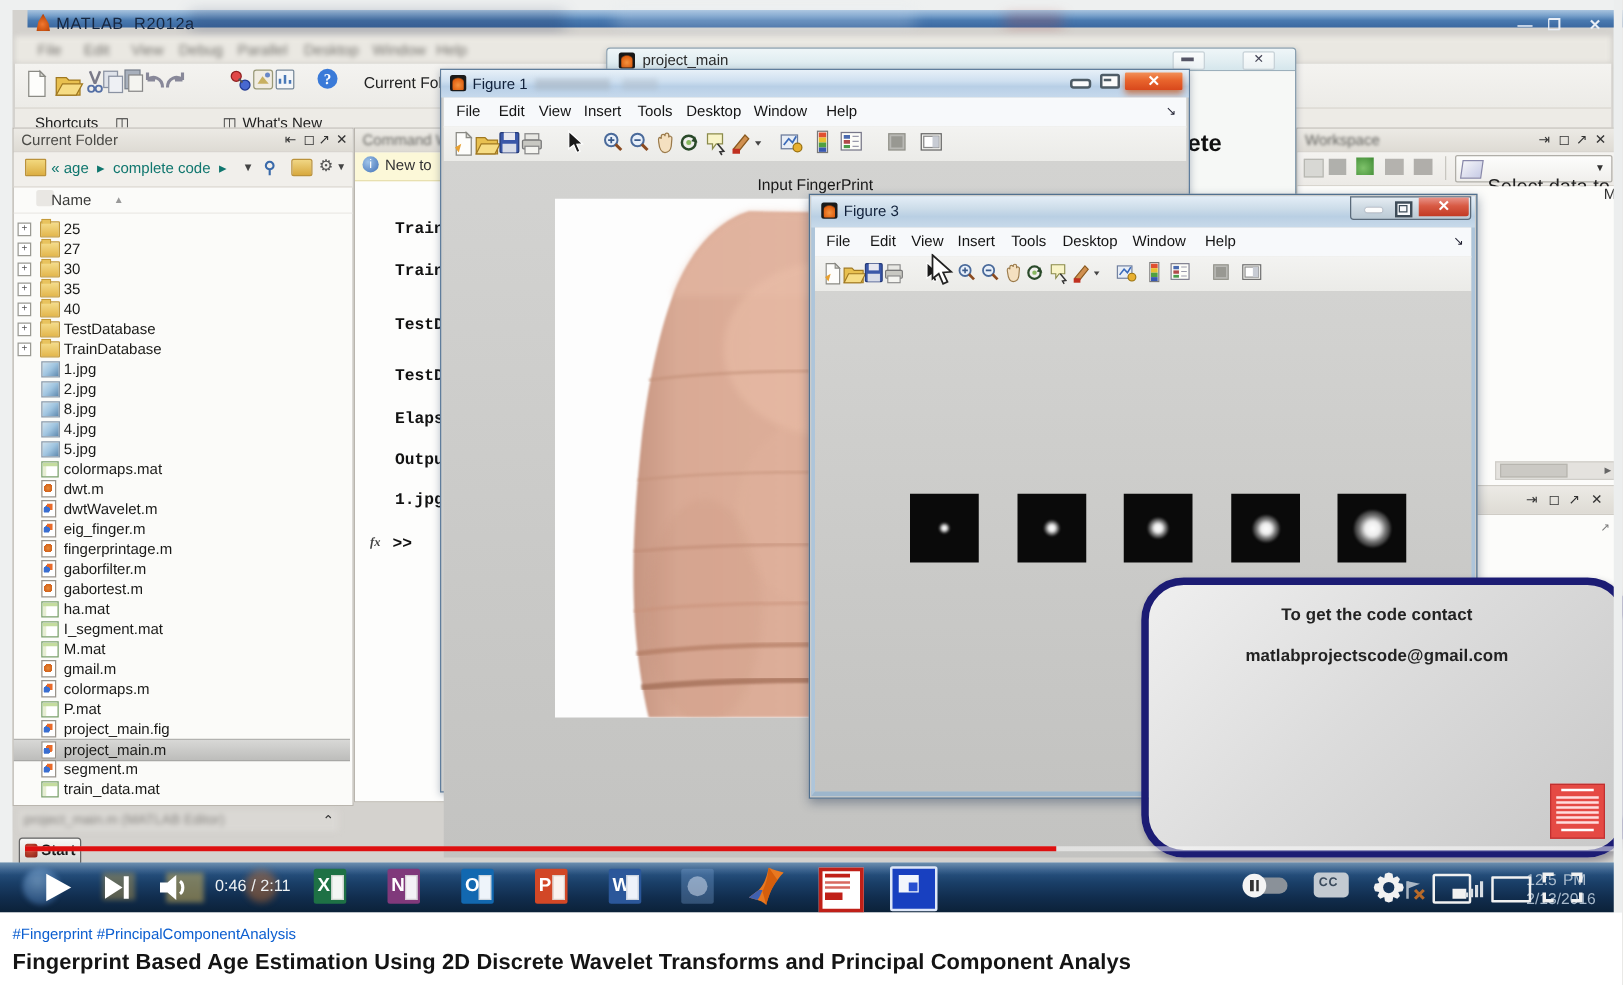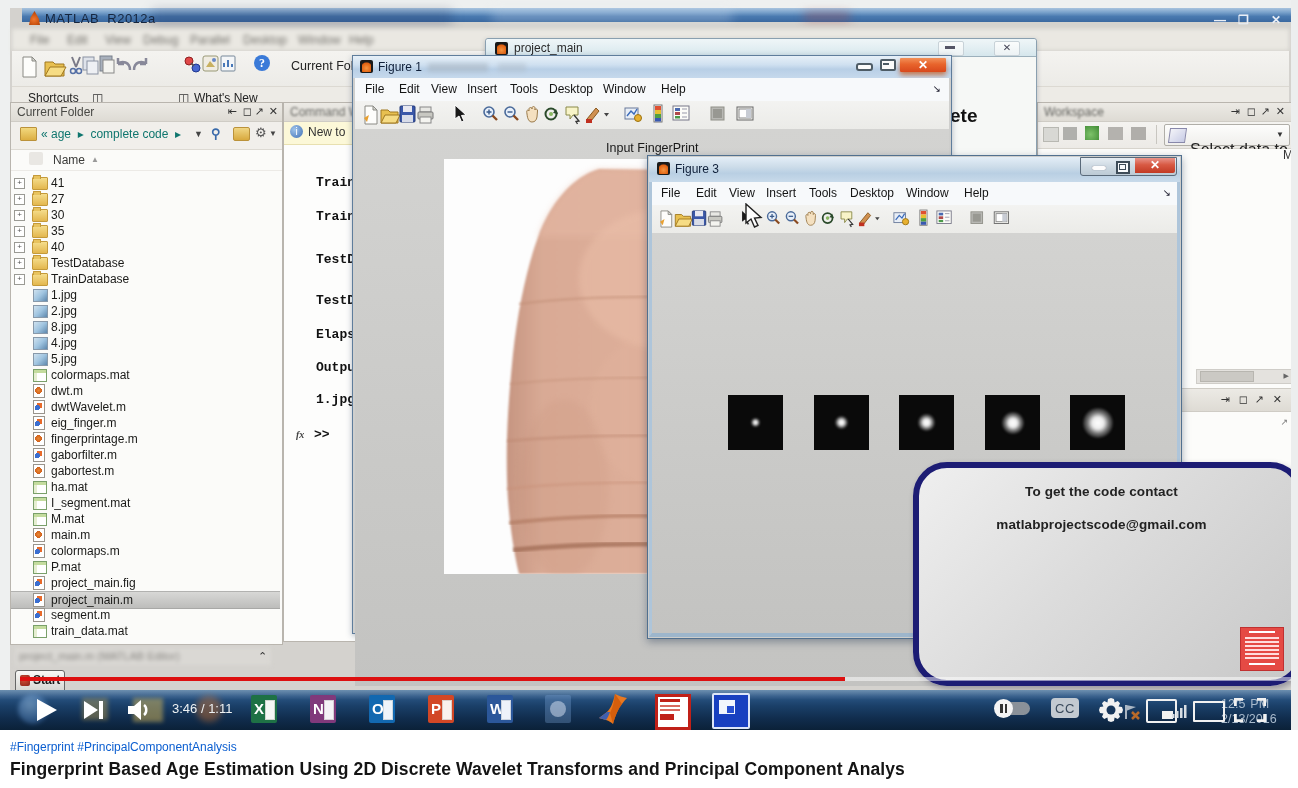--- a/index.html
+++ b/index.html
@@ -255,28 +255,28 @@
         <span style="position:absolute;left:9px;top:5px;width:15px;height:12px;background:linear-gradient(180deg,#f2d87e,#dcae42);border:1px solid #bb923a;border-radius:1px"></span>
         <span style="position:absolute;left:30px;top:5px;font-size:12px;color:#0f766e">« age &nbsp;▸&nbsp; complete code &nbsp;▸</span>
         <span style="position:absolute;left:183px;top:7px;font-size:9px;color:#444">▼</span>
         <span style="position:absolute;left:200px;top:4px;font-size:13px;color:#3a6aaa;font-weight:bold">⚲</span>
         <span style="position:absolute;left:222px;top:5px;width:15px;height:12px;background:linear-gradient(180deg,#f0d684,#d8a93e);border:1px solid #bb923a;border-radius:2px"></span>
         <span style="position:absolute;left:244px;top:3px;font-size:13px;color:#555">⚙</span>
           <span style="position:absolute;left:258px;top:7px;font-size:8px;color:#444">▼</span>
       </div>
       <div id="cfname" style="position:relative;height:20px;border-bottom:1px solid #eceae6">
         <span style="position:absolute;left:18px;top:2px;width:14px;height:13px;background:#e9e7e3;border-radius:2px"></span>
-        <span style="position:absolute;left:42px;top:3px;font-size:12px;color:#3a3a38">Name</span>
+        <span style="position:absolute;left:30px;top:3px;font-size:12px;color:#3a3a38">Name</span>
         <span style="position:absolute;left:80px;top:5px;font-size:8px;color:#999">▲</span>
       </div>
       <div id="cflist">
         <div class="row" style="top:4px">
             <span class="exp">+</span>
             <span class="fold"></span>
-            <span class="nm">41</span>
+            <span class="nm">25</span>
           </div>
         <div class="row" style="top:20px">
             <span class="exp">+</span>
             <span class="fold"></span>
             <span class="nm">27</span>
           </div>
         <div class="row" style="top:36px">
             <span class="exp">+</span>
             <span class="fold"></span>
             <span class="nm">30</span>
@@ -356,21 +356,21 @@
         <div class="row" style="top:324px">
             <span class="fmat"></span>
             <span class="nm">I_segment.mat</span>
           </div>
         <div class="row" style="top:340px">
             <span class="fmat"></span>
             <span class="nm">M.mat</span>
           </div>
         <div class="row" style="top:356px">
             <span class="fm"></span>
-            <span class="nm">main.m</span>
+            <span class="nm">gmail.m</span>
           </div>
         <div class="row" style="top:372px">
             <span class="fm fmx"></span>
             <span class="nm">colormaps.m</span>
           </div>
         <div class="row" style="top:388px">
             <span class="fmat"></span>
             <span class="nm">P.mat</span>
           </div>
         <div class="row" style="top:404px">
@@ -633,30 +633,30 @@
         <path d="M4 2 L24 13 L4 24 Z" fill="#fff"></path>
       </svg>
     <svg style="position:absolute;left:82px;top:9px" width="24" height="22" viewBox="0 0 24 22">
         <path d="M2 2 L16 11 L2 20 Z" fill="#fff"></path>
         <rect x="17" y="2" width="4" height="18" fill="#fff"></rect>
       </svg>
     <svg style="position:absolute;left:126px;top:9px" width="28" height="22" viewBox="0 0 28 22">
         <path d="M2 7 H8 L15 1 V21 L8 15 H2 Z" fill="#fff"></path>
         <path d="M18 6 C21 8 21 14 18 16" stroke="#fff" stroke-width="2.5" fill="none"></path>
       </svg>
-    <span style="position:absolute;left:172px;top:11px;font-size:13px;color:#eef2f4">3:46 / 1:11</span>
+    <span style="position:absolute;left:172px;top:11px;font-size:13px;color:#eef2f4">0:46 / 2:11</span>
 
     <span style="position:absolute;left:1221px;top:7px;font-size:12.5px;color:#a8bacc">12:5  PM</span>
     <span style="position:absolute;left:1221px;top:22px;font-size:12.5px;color:#a8bacc">2/13/2016</span>
     <span style="position:absolute;left:996px;top:12px;width:34px;height:13px;border-radius:7px;background:#8a9199"></span>
     <span style="position:absolute;left:994px;top:9px;width:19px;height:19px;border-radius:50%;background:#f4f4f4"></span>
     <span style="position:absolute;left:1000px;top:14px;width:2.5px;height:9px;background:#333"></span>
     <span style="position:absolute;left:1004.5px;top:14px;width:2.5px;height:9px;background:#333"></span>
     <div style="position:absolute;left:1051px;top:8px;width:28px;height:20px;border-radius:4px;background:#c3cad1">
-        <span style="position:absolute;left:4px;top:3px;font-size:13px;font-weight:normal;color:#3a4a5c;letter-spacing:.5px">CC</span>
+        <span style="position:absolute;left:4px;top:3px;font-size:10px;font-weight:bold;color:#3a4a5c;letter-spacing:.5px">CC</span>
       </div>
     <svg style="position:absolute;left:1098px;top:7px" width="26" height="26" viewBox="0 0 26 26">
         <path fill="#f1f1f1" d="M13 1 L16 2 L16.6 5.4 L19.8 4 L22 6.2 L20.6 9.4 L24 10 L25 13 L24 16 L20.6 16.6 L22 19.8 L19.8 22 L16.6 20.6 L16 24 L13 25 L10 24 L9.4 20.6 L6.2 22 L4 19.8 L5.4 16.6 L2 16 L1 13 L2 10 L5.4 9.4 L4 6.2 L6.2 4 L9.4 5.4 L10 2 Z"></path>
         <circle cx="13" cy="13" r="4.5" fill="#16355a"></circle>
       </svg>
     <svg style="position:absolute;left:1124px;top:13px" width="18" height="18" viewBox="0 0 18 18" opacity=".8">
         <path d="M2 2 V16" stroke="#cfd6dd" stroke-width="2"></path>
         <path d="M2 2 L12 4 L2 8 Z" fill="#cfd6dd"></path>
         <path d="M8 9 L15 16 M15 9 L8 16" stroke="#e07820" stroke-width="2.5"></path>
       </svg>

